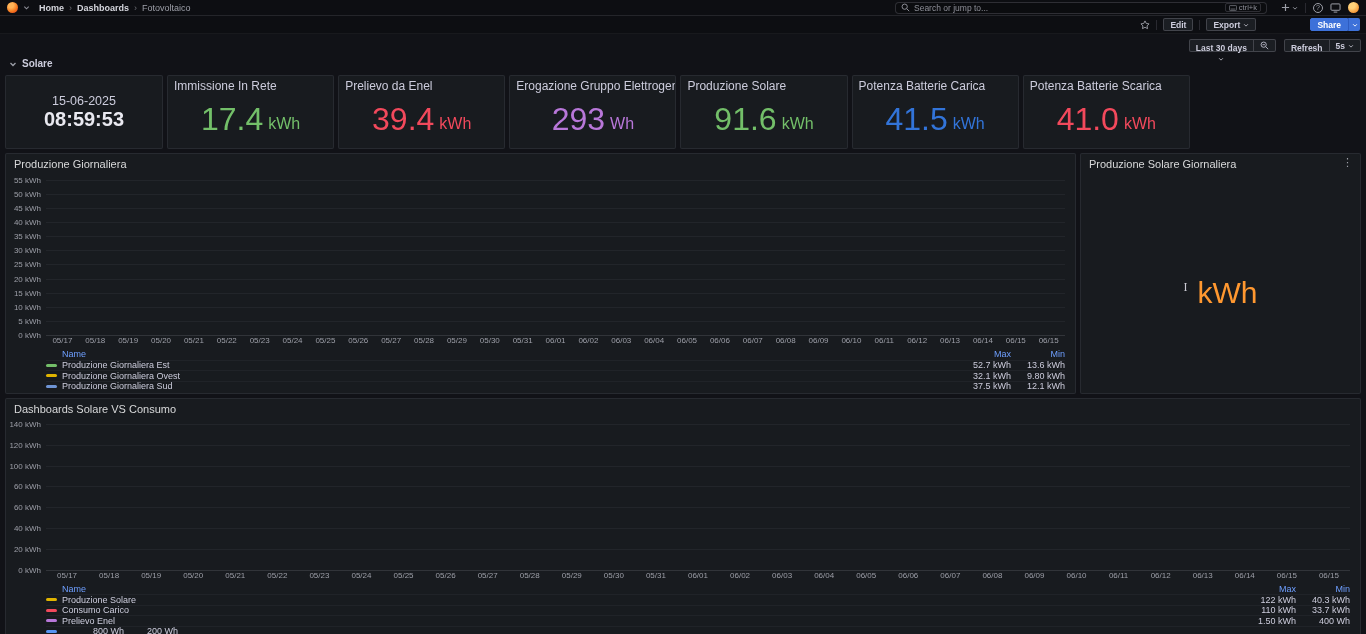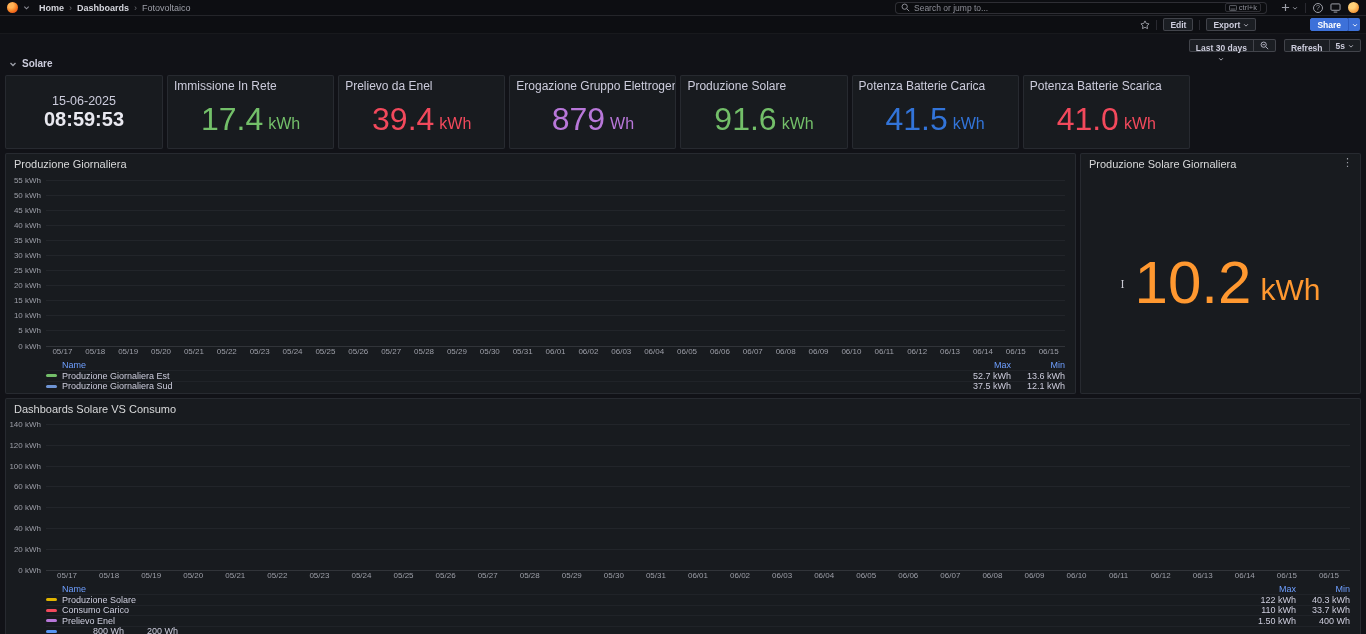--- a/index.html
+++ b/index.html
@@ -262,21 +262,21 @@
     <div class="stat-title">Prelievo da Enel</div>
     <div class="stat-value-wrap" style="color: rgb(242, 73, 92);">
       <span class="stat-value">39.4</span>
       <span class="stat-unit">kWh</span>
     </div>
   </section>
 
   <section class="panel stat-panel">
     <div class="stat-title">Erogazione Gruppo Elettrogeno</div>
     <div class="stat-value-wrap" style="color: rgb(184, 119, 217);">
-      <span class="stat-value">879</span>
+      <span class="stat-value">293</span>
       <span class="stat-unit">Wh</span>
     </div>
   </section>
 
 
   <section class="panel stat-panel">
     <div class="stat-title">Produzione Solare</div>
     <div class="stat-value-wrap" style="color: rgb(115, 191, 105);">
       <span class="stat-value">91.6</span>
       <span class="stat-unit">kWh</span>
@@ -405,39 +405,44 @@
           <span class="lh-min">Min</span>
         </div>
         <div class="legend-rows">
             <div class="legend-row">
               <span class="dash" style="background:#73BF69"></span>
               <span class="lname">Produzione Giornaliera Est</span>
               <span class="lmax">52.7 kWh</span>
               <span class="lmin">13.6 kWh</span>
             </div>
             <div class="legend-row">
+              <span class="dash" style="background:#E0B400"></span>
+              <span class="lname">Produzione Giornaliera Ovest</span>
+              <span class="lmax">32.1 kWh</span>
+              <span class="lmin">9.80 kWh</span>
+            </div>
+            <div class="legend-row">
               <span class="dash" style="background:#6E94D4"></span>
               <span class="lname">Produzione Giornaliera Sud</span>
               <span class="lmax">37.5 kWh</span>
               <span class="lmin">12.1 kWh</span>
             </div>
           </div>
       </div>
     </div>
   </section>
 
   <section class="panel">
     <div class="panel-header">
       <span class="panel-title">Produzione Solare Giornaliera</span>
       <span class="kebab">⋮</span>
     </div>
     <div class="big-stat-body">
       <span class="big-wrap">
         <span class="ibeam">I</span>
-        <span class="big-value" style="color: rgb(255, 152, 48);">10.2</span>
         <span class="big-unit" style="color: rgb(255, 152, 48);">kWh</span>
       </span>
     </div>
   </section>
 </div>
 
 <div class="bottom-row">
   <section class="panel" style="height:100%;">
     <div class="panel-header">
       <span class="panel-title">Dashboards Solare VS Consumo</span>

